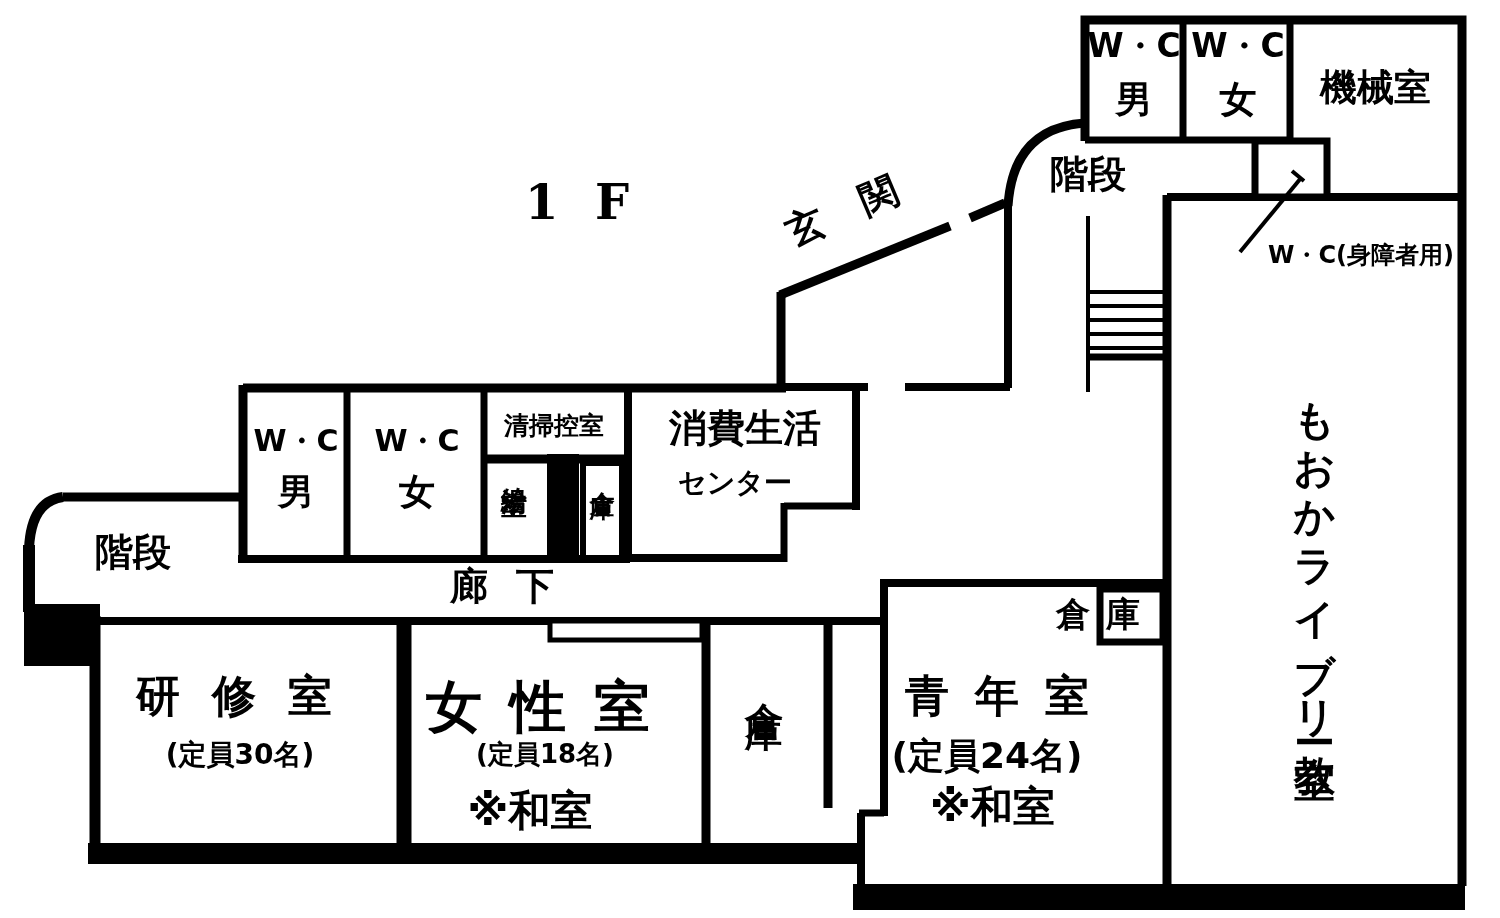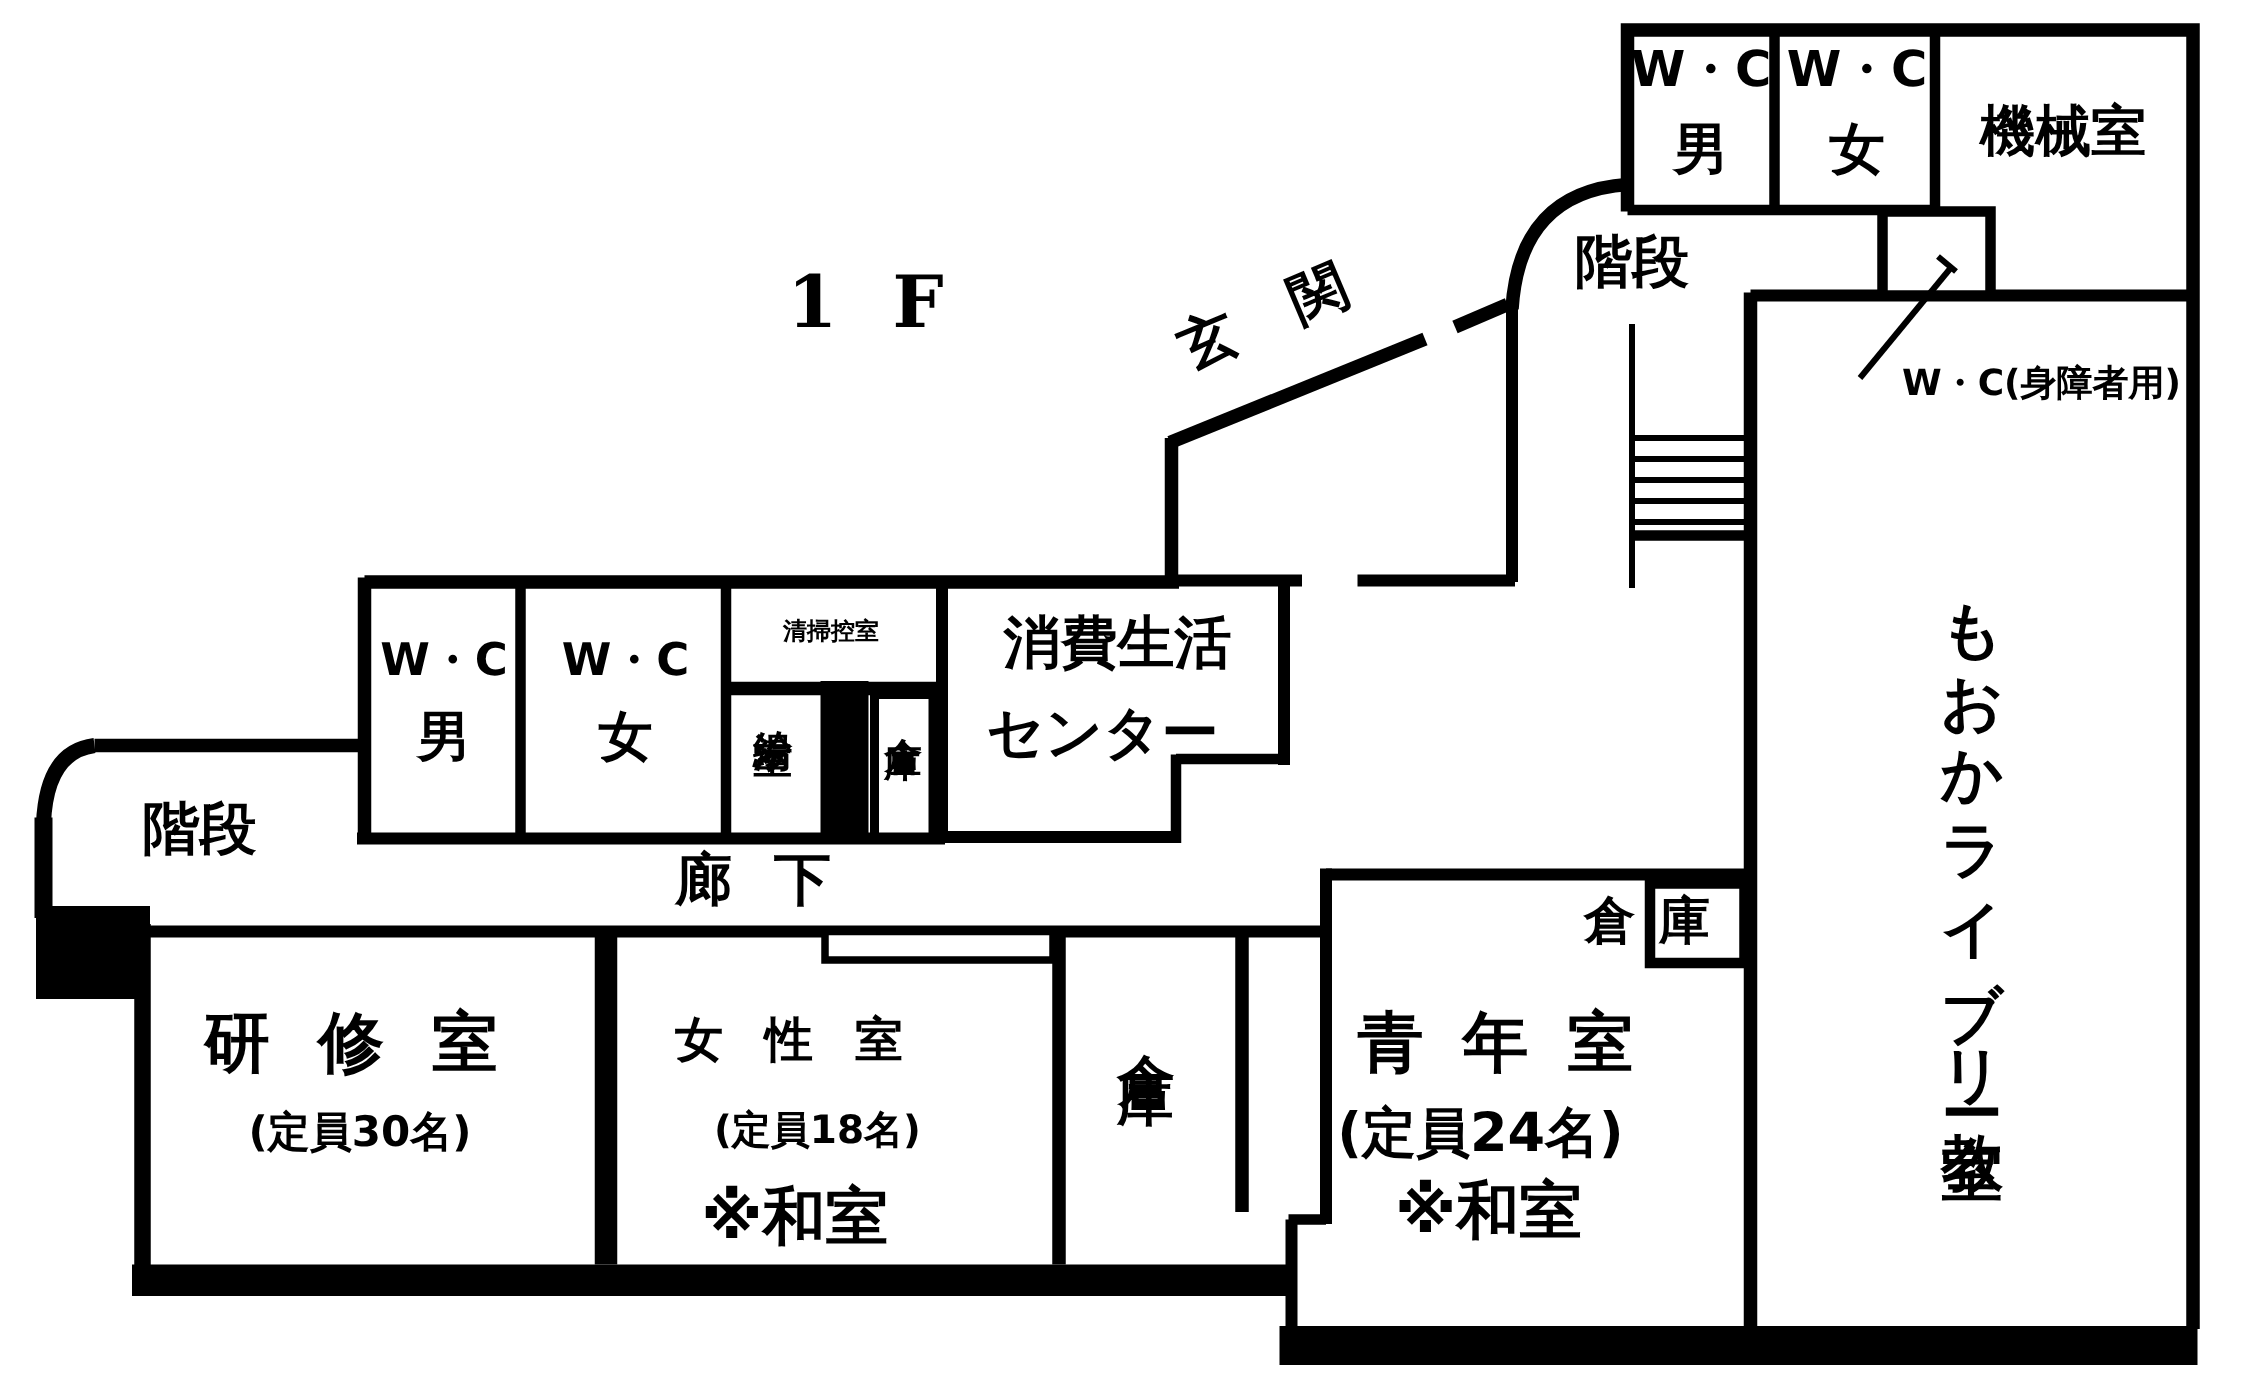--- a/index.html
+++ b/index.html
@@ -139,34 +139,34 @@
   <div class="lbl" style="left:1293px;top:68px;width:165px;font-size:37px;">機械室</div>
   <div class="lbl" style="left:1032px;top:154px;width:112px;font-size:38px;">階段</div>
   <div class="lbl" style="left:1230px;top:242px;width:262px;font-size:24px;">W・C(身障者用)</div>
 
   <div class="lbl rot" style="left:788px;top:214px;width:200px;font-size:38px;letter-spacing:42px;text-align:left;">玄関</div>
 
   <div class="lbl" style="left:245px;top:424px;width:102px;font-size:30px;">W・C</div>
   <div class="lbl" style="left:245px;top:472px;width:102px;font-size:36px;">男</div>
   <div class="lbl" style="left:351px;top:424px;width:132px;font-size:30px;">W・C</div>
   <div class="lbl" style="left:351px;top:472px;width:132px;font-size:36px;">女</div>
-  <div class="lbl" style="left:488px;top:412px;width:132px;font-size:16px;">清掃控室</div>
+  <div class="lbl" style="left:488px;top:412px;width:132px;font-size:25px;">清掃控室</div>
   <div class="lbl v" style="left:500px;top:466px;font-size:26px;letter-spacing:2px;">給湯室</div>
   <div class="lbl v" style="left:588px;top:472px;font-size:25px;letter-spacing:2px;">倉庫</div>
 
   <div class="lbl" style="left:640px;top:408px;width:210px;font-size:38px;">消費生活</div>
-  <div class="lbl" style="left:640px;top:468px;width:190px;font-size:38px;">センター</div>
+  <div class="lbl" style="left:640px;top:468px;width:190px;font-size:28px;">センター</div>
 
   <div class="lbl" style="left:72px;top:532px;width:122px;font-size:38px;">階段</div>
   <div class="lbl" style="left:436px;top:566px;width:160px;font-size:38px;letter-spacing:28px;">廊下</div>
 
   <div class="lbl" style="left:110px;top:672px;width:280px;font-size:44px;letter-spacing:32px;">研修室</div>
   <div class="lbl" style="left:110px;top:740px;width:260px;font-size:28px;">(定員30名)</div>
 
-  <div class="lbl" style="left:405px;top:676px;width:270px;font-size:32px;letter-spacing:28px;">女性室</div>
+  <div class="lbl" style="left:417px;top:676px;width:270px;font-size:56px;letter-spacing:28px;">女性室</div>
   <div class="lbl" style="left:415px;top:740px;width:260px;font-size:26px;">(定員18名)</div>
   <div class="lbl" style="left:415px;top:788px;width:230px;font-size:42px;">※和室</div>
 
   <div class="lbl v" style="left:742px;top:672px;font-size:38px;letter-spacing:8px;">倉庫</div>
 
   <div class="lbl" style="left:880px;top:672px;width:260px;font-size:44px;letter-spacing:26px;">青年室</div>
   <div class="lbl" style="left:862px;top:736px;width:250px;font-size:36px;">(定員24名)</div>
   <div class="lbl" style="left:880px;top:784px;width:225px;font-size:42px;">※和室</div>
   <div class="lbl" style="left:1044px;top:596px;width:124px;font-size:34px;letter-spacing:16px;">倉庫</div>
 

